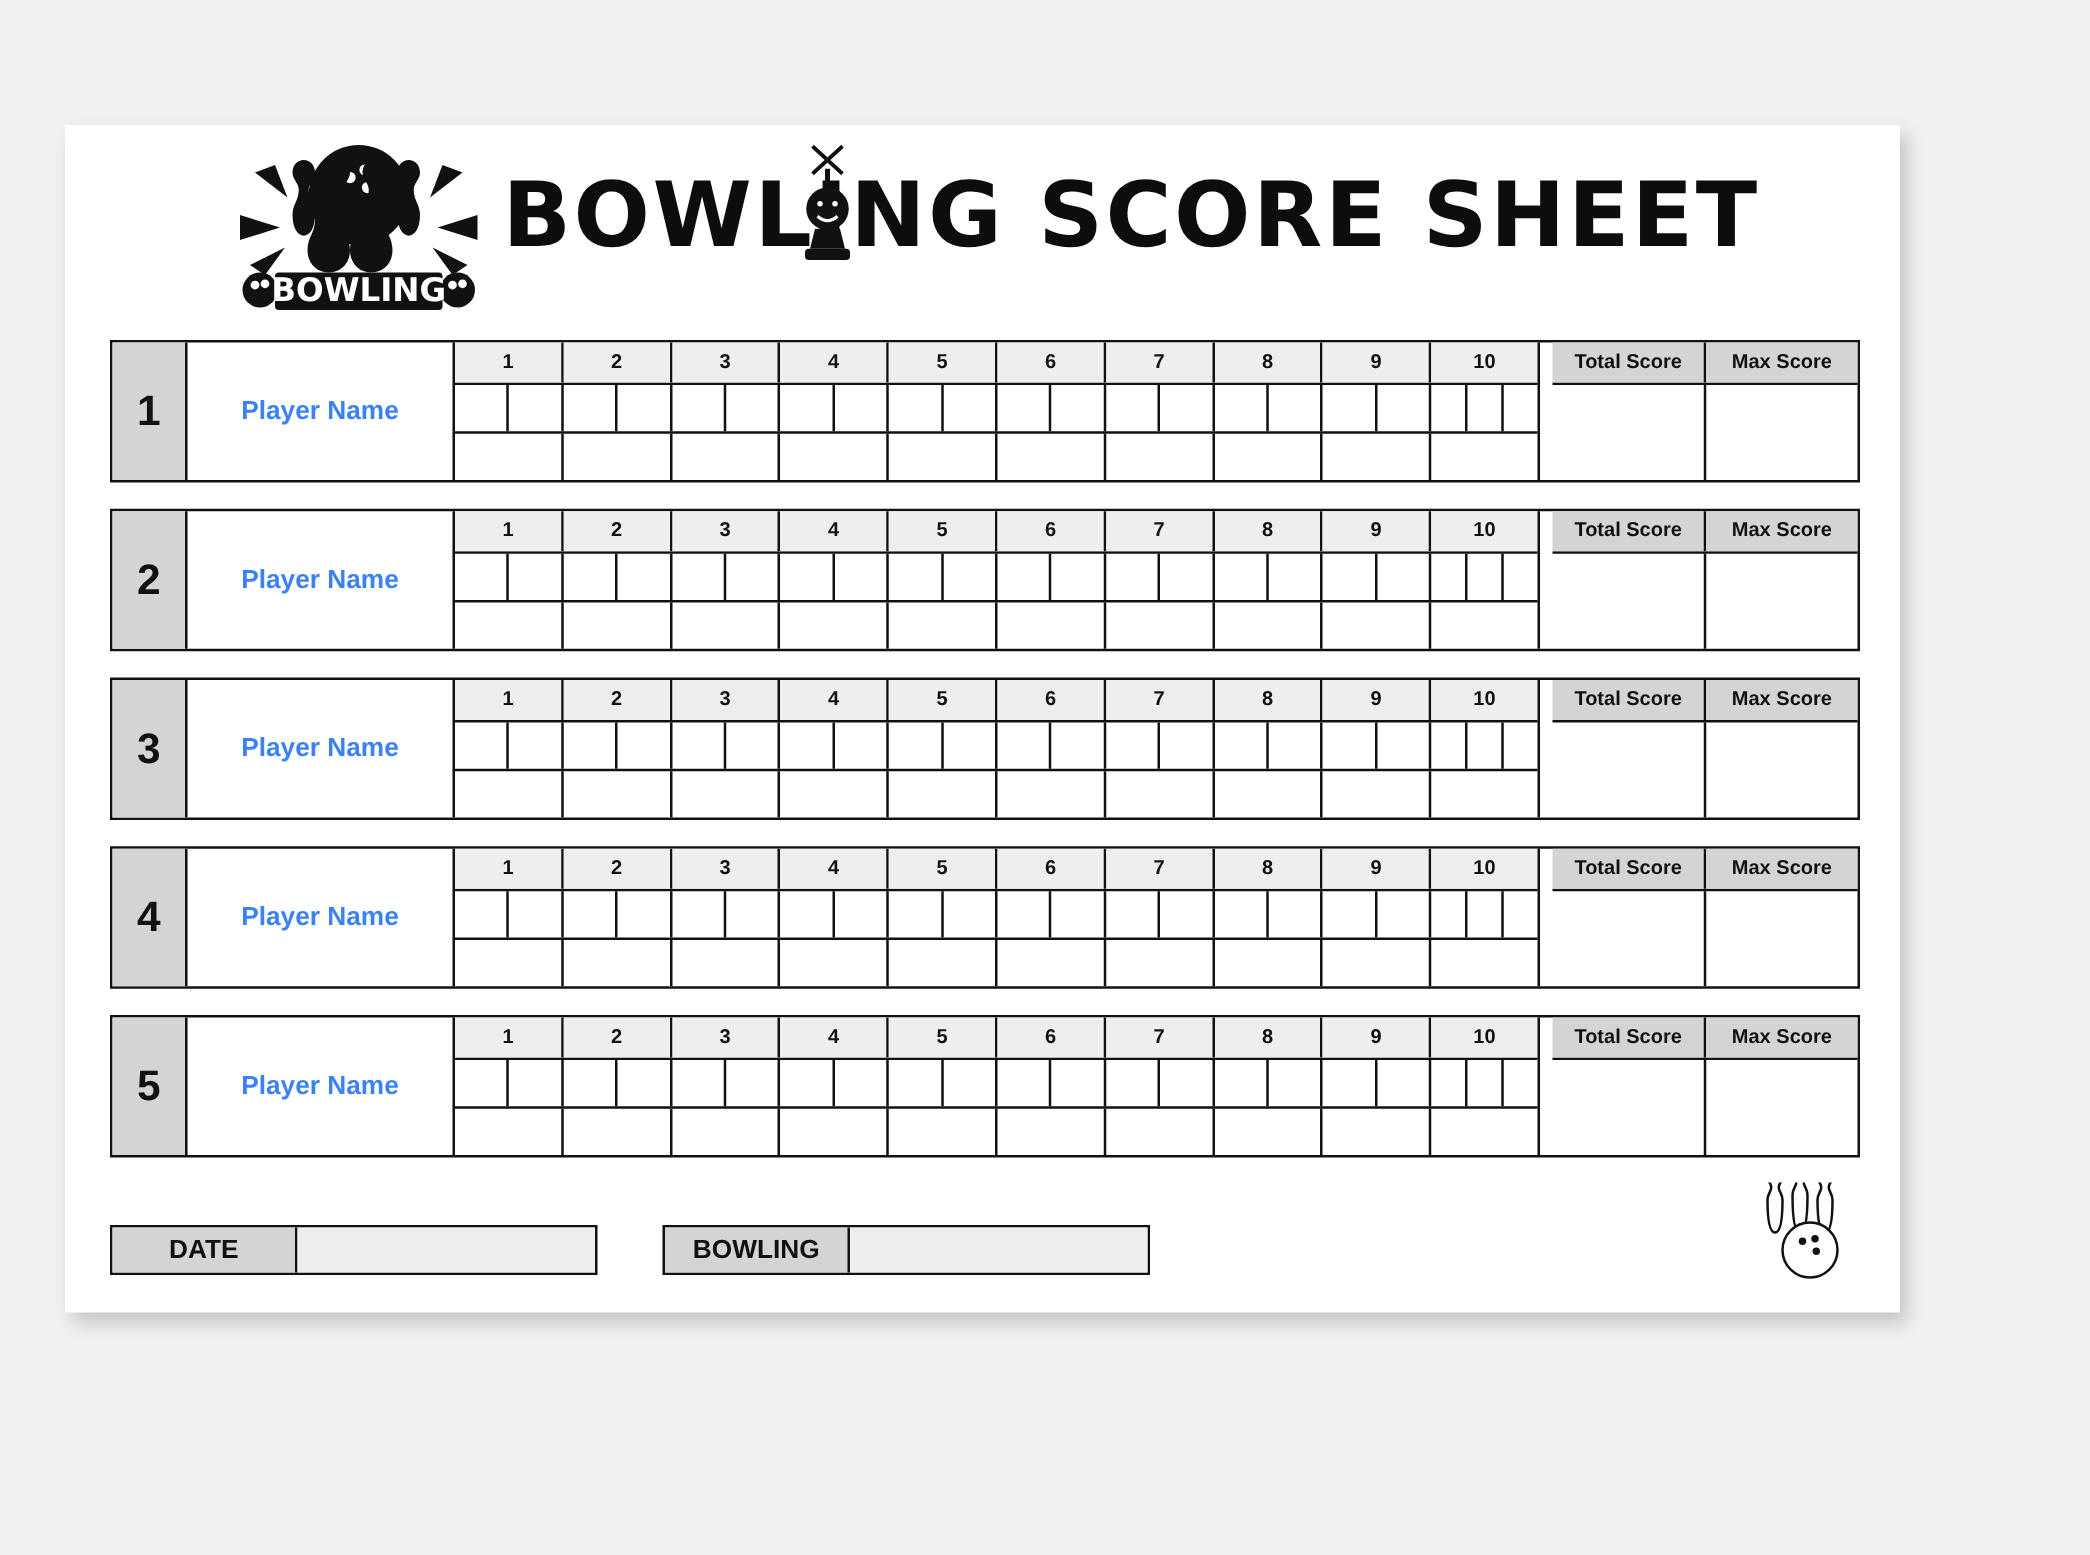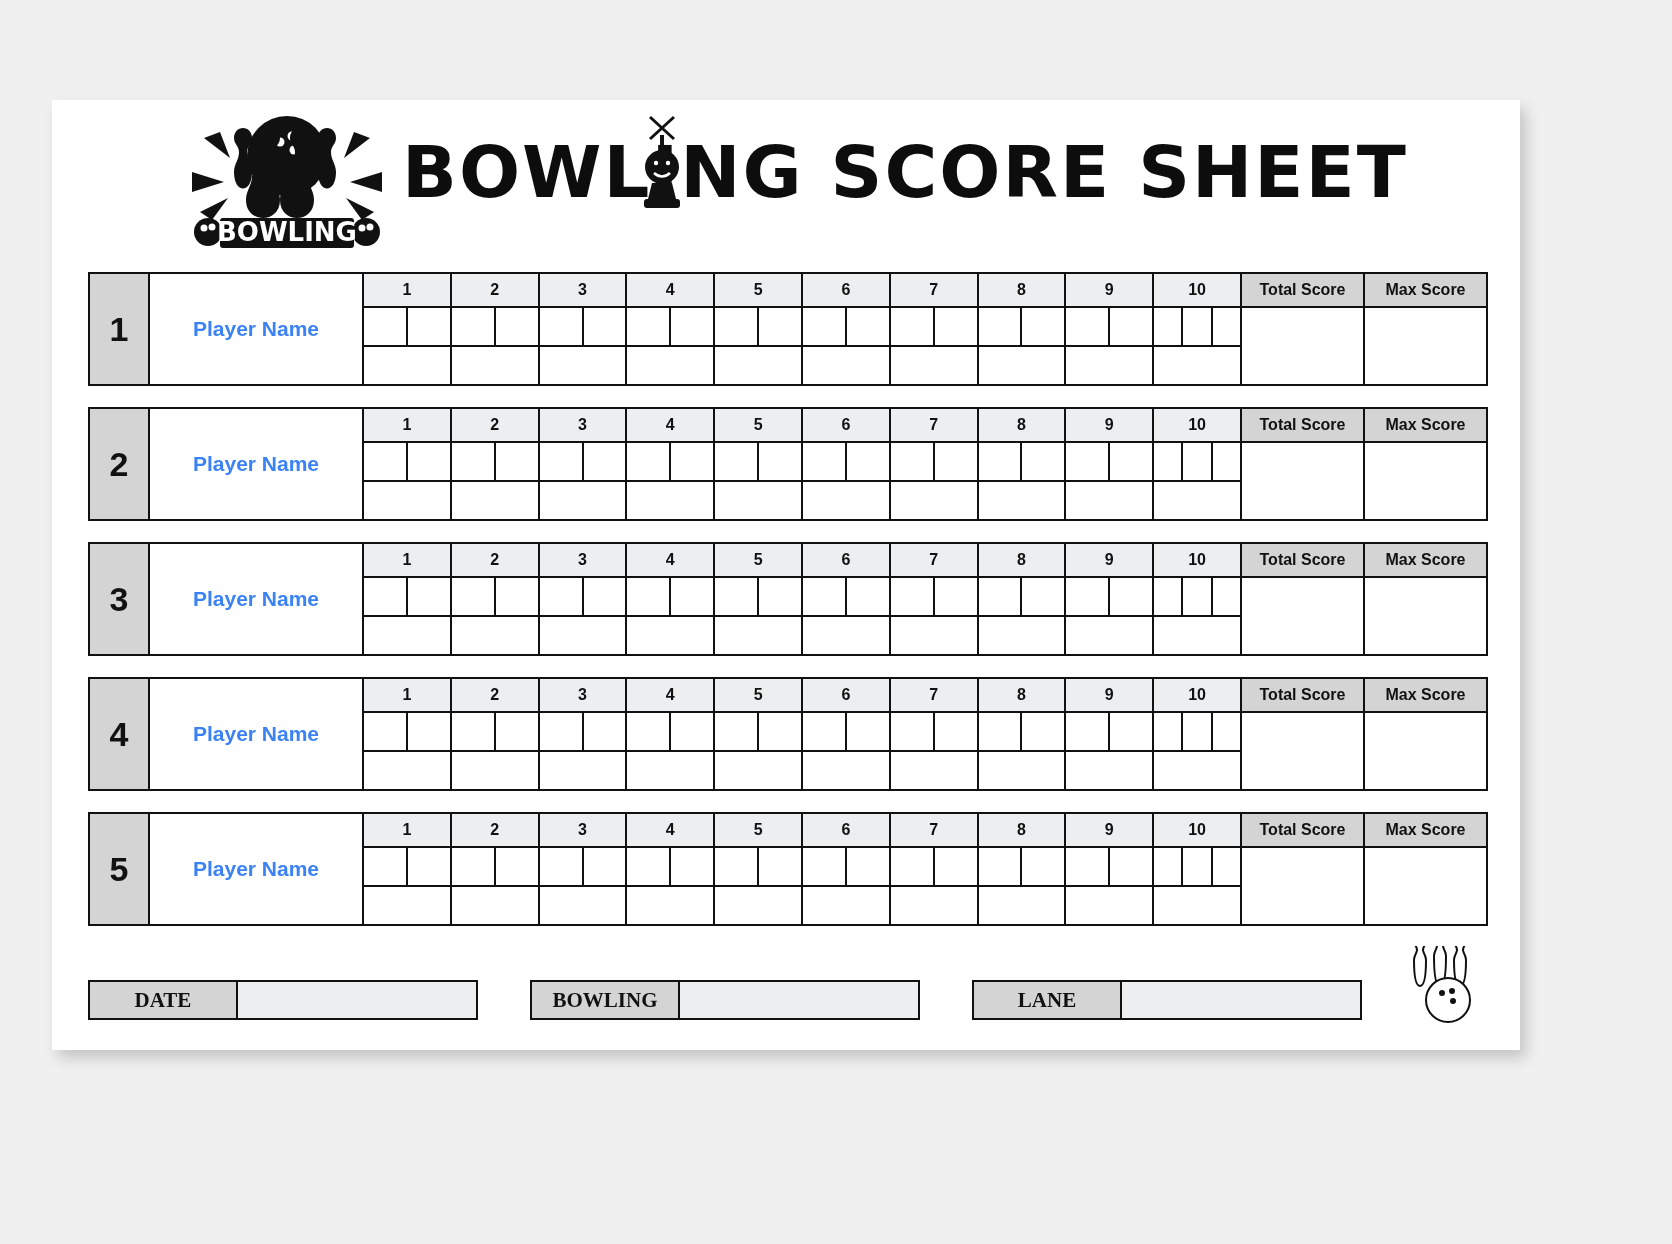--- a/index.html
+++ b/index.html
@@ -129,20 +129,21 @@
   .frames-row.top .cell .half {
     flex: 1;
     border-right: 2px solid #111;
   }
   .frames-row.top .cell .half:last-child { border-right: none; }
   .totals {
     width: 244px;
     display: flex;
     flex-direction: column;
     border-left: 2px solid #111;
+    padding-left: 10px;
   }
   .totals-head {
     display: flex;
     height: 32px;
     border-bottom: 2px solid #111;
   }
   .totals-head .tcell {
     flex: 1;
     background: #d4d4d4;
     display: flex;
@@ -181,21 +182,20 @@
   .field .flabel {
     background: #d4d4d4;
     border-right: 2px solid #111;
     display: flex;
     align-items: center;
     padding: 0 14px;
     font-size: 21px;
     font-weight: 700;
     color: #111;
     box-sizing: border-box;
-    font-family: Liberation Serif, serif;
   }
   .field .fvalue {
     background: #eceef0;
     box-sizing: border-box;
   }
   .field.date { width: 390px; }
   .field.date .flabel { width: 148px; justify-content: center; }
   .field.date .fvalue { width: 238px; }
   .field.location { width: 390px; margin-left: 52px; }
   .field.location .flabel { width: 148px; justify-content: center; }
@@ -697,24 +697,20 @@
 
     <div class="footer">
       <div class="field date">
         <div class="flabel">DATE</div>
         <div class="fvalue"></div>
       </div>
       <div class="field location">
         <div class="flabel">BOWLING</div>
         <div class="fvalue"></div>
       </div>
-      <div class="field lane">
-        <div class="flabel">LANE</div>
-        <div class="fvalue"></div>
-      </div>
 
       <svg class="footer-pins" viewBox="0 0 90 80">
         <g fill="#ffffff" stroke="#111" stroke-width="2">
           <path d="M16 14 c0-5 3-7 3-10 c0-4-3-5-3-8 c0 -4 3-6 6-6 c3 0 6 2 6 6 c0 3-3 4-3 8 c0 3 3 5 3 10 c0 7 0 26-6 26 c-6 0-6-19-6-26 z"></path>
           <path d="M36 10 c0-5 3-7 3-10 c0-4-3-5-3-8 c0-4 3-6 6-6 c3 0 6 2 6 6 c0 3-3 4-3 8 c0 3 3 5 3 10 c0 7 0 30-6 30 c-6 0-6-23-6-30 z"></path>
           <path d="M56 14 c0-5 3-7 3-10 c0-4-3-5-3-8 c0-4 3-6 6-6 c3 0 6 2 6 6 c0 3-3 4-3 8 c0 3 3 5 3 10 c0 7 0 26-6 26 c-6 0-6-19-6-26 z"></path>
         </g>
         <circle cx="50" cy="54" r="22" fill="#fff" stroke="#111" stroke-width="2"></circle>
         <circle cx="44" cy="47" r="3" fill="#111"></circle>
         <circle cx="54" cy="45" r="3" fill="#111"></circle>

